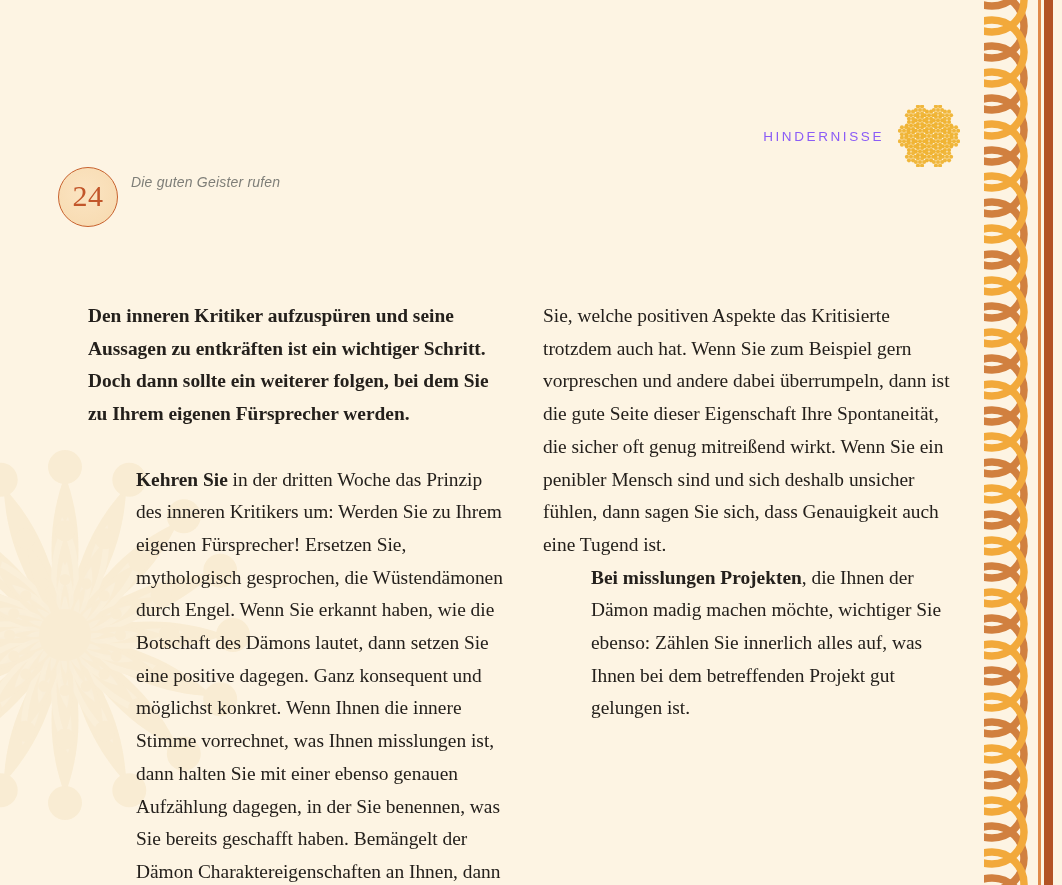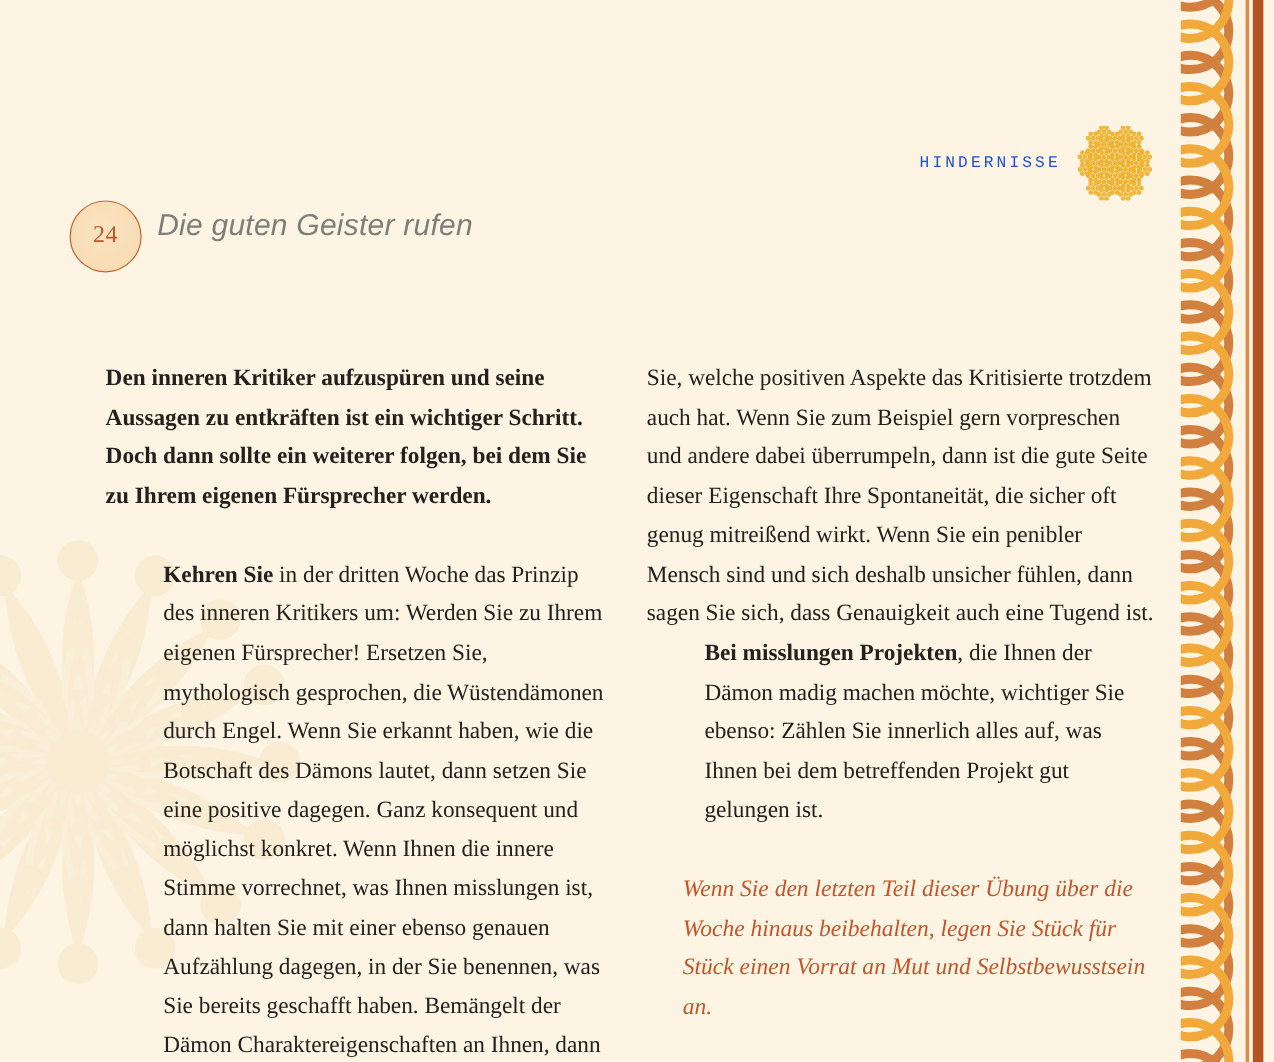--- a/index.html
+++ b/index.html
@@ -48,24 +48,24 @@
     position: absolute;
     left: 0;
     top: 105px;
     width: 960px;
     height: 62px;
     display: flex;
     align-items: center;
     justify-content: flex-end;
   }
   .running-head-label {
-    font-family: Liberation Mono, monospace;
+    font-family: Liberation Sans, sans-serif;
     font-size: 13.5px;
     letter-spacing: 2.6px;
-    color: #1d4ed8;
+    color: #8b5cf6;
     text-transform: uppercase;
     margin-right: 14px;
     white-space: nowrap;
   }
   .rosette {
     width: 62px;
     height: 62px;
     flex: 0 0 62px;
   }
 
@@ -94,21 +94,21 @@
     border: 1.6px solid #C8622E;
     background: radial-gradient(circle at 45% 40%, #FBE4C2 0%, #F8DDB5 65%, #F5D6A8 100%);
   }
   .chapter-badge .num {
     position: absolute;
     inset: 0;
     display: flex;
     align-items: center;
     justify-content: center;
     font-family: "Liberation Serif", serif;
-    font-size: 20px;
+    font-size: 30px;
     color: #C2562A;
     letter-spacing: .5px;
     padding-bottom: 2px;
     box-sizing: border-box;
   }
 
   .title-wrap {
     margin-left: 10px;
     padding-top: 2px;
   }
@@ -117,21 +117,21 @@
     font-size: 45px;
     line-height: 1.04;
     color: #C2562A;
     font-variant: small-caps;
     letter-spacing: .6px;
     white-space: nowrap;
   }
   .chapter-subtitle {
     font-family: "Liberation Sans", sans-serif;
     font-style: italic;
-    font-size: 25px;
+    font-size: 14px;
     color: #7E7E78;
     margin-top: 10px;
     margin-left: 3px;
     letter-spacing: .2px;
   }
 
   
   .columns {
     position: absolute;
     left: 88px;
@@ -296,23 +296,20 @@
 
     <div class="col">
       <p class="lead">Den inneren Kritiker aufzuspüren und seine Aussagen zu entkräften ist ein wichtiger Schritt. Doch dann sollte ein weiterer folgen, bei dem Sie zu Ihrem eigenen Fürsprecher werden.</p>
       <p><span class="run-in">Kehren Sie</span><span> in der dritten Woche das Prinzip des inneren Kritikers um: Werden Sie zu Ihrem eigenen Fürsprecher! Ersetzen Sie, mythologisch gesprochen, die Wüstendämonen durch Engel. Wenn Sie erkannt haben, wie die Botschaft des Dämons lautet, dann setzen Sie eine positive dagegen. Ganz konsequent und möglichst konkret. Wenn Ihnen die innere Stimme vorrechnet, was Ihnen misslungen ist, dann halten Sie mit einer ebenso genauen Aufzählung dagegen, in der Sie benennen, was Sie bereits geschafft haben. Bemängelt der Dämon Charaktereigenschaften an Ihnen, dann überlegen</span></p>
     </div>
 
     <div class="col">
       <p class="tight">Sie, welche positiven Aspekte das Kritisierte trotzdem auch hat. Wenn Sie zum Beispiel gern vorpreschen und andere dabei überrumpeln, dann ist die gute Seite dieser Eigenschaft Ihre Spontaneität, die sicher oft genug mitreißend wirkt. Wenn Sie ein penibler Mensch sind und sich deshalb unsicher fühlen, dann sagen Sie sich, dass Genauigkeit auch eine Tugend ist.</p>
       <p class="tight"><span class="run-in">Bei misslungen Projekten</span><span>, die Ihnen der Dämon madig machen möchte, wichtiger Sie ebenso: Zählen Sie innerlich alles auf, was Ihnen bei dem betreffenden Projekt gut gelungen ist.</span></p>
 
-      <div class="callout">
-        <p>Wenn Sie den letzten Teil dieser Übung über die Woche hinaus beibehalten, legen Sie Stück für Stück einen Vorrat an Mut und Selbstbewusstsein an.</p>
-      </div>
     </div>
 
   </div>
 
   <svg class="border-strip" viewBox="0 0 78 885" preserveAspectRatio="none" aria-hidden="true">
     <rect x="0" y="0" width="78" height="885" fill="#FDF4E3"></rect>
 
     <g fill="none" stroke="#D1803F" stroke-width="7.5">
       <circle cx="8" cy="-26" r="32"></circle>
       <circle cx="8" cy="26" r="32"></circle>

